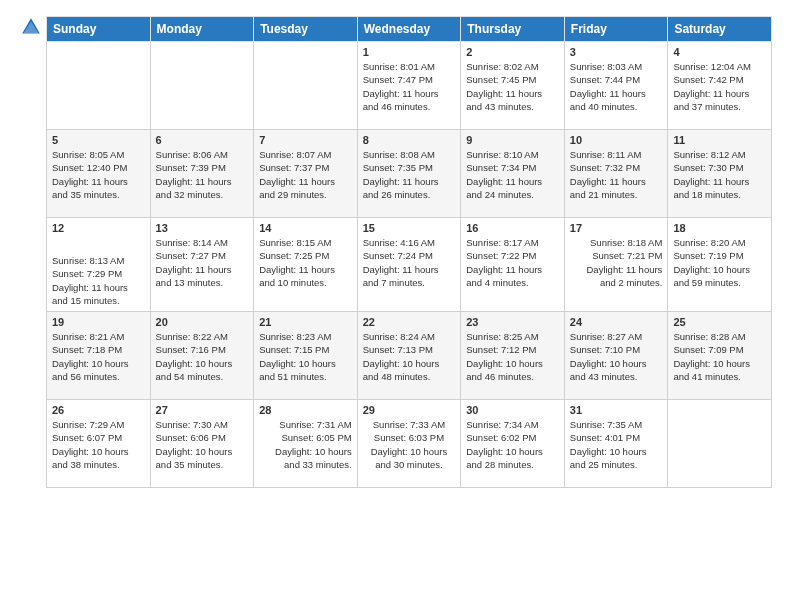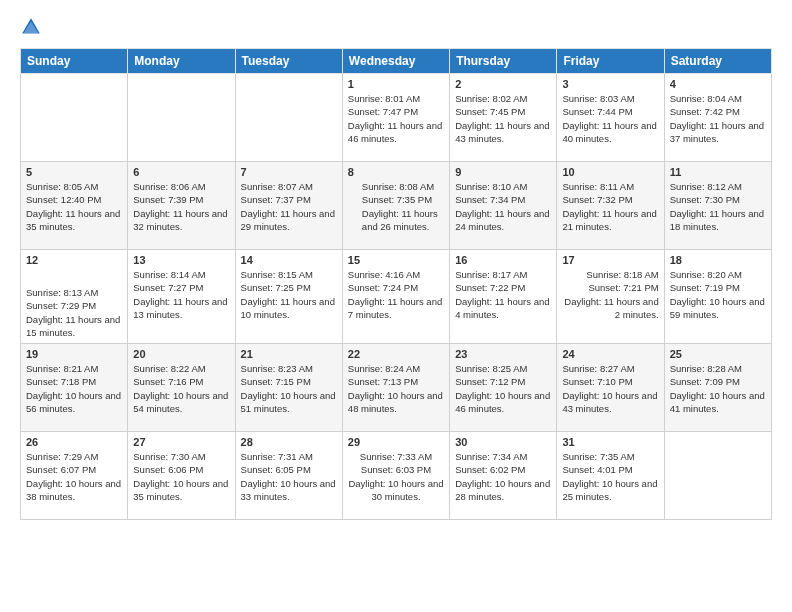--- a/index.html
+++ b/index.html
@@ -8,21 +8,20 @@
       background: #fff;
       width: 792px;
       height: 612px;
       overflow: hidden;
     }
     .page {
       width: 792px;
       height: 474px;
       padding: 16px 20px 12px 20px;
       display: flex;
-      flex-direction: column;
     }
     .header {
       display: flex;
       justify-content: space-between;
       align-items: flex-start;
       margin-bottom: 10px;
     }
     .logo {
       display: flex;
       align-items: center;
@@ -150,21 +149,21 @@
 Daylight: 11 hours and 43 minutes.</div>
           </td>
           <td>
             <span class="day-num">3</span>
             <div class="day-info" style="white-space: pre-wrap;">Sunrise: 8:03 AM
 Sunset: 7:44 PM
 Daylight: 11 hours and 40 minutes.</div>
           </td>
           <td>
             <span class="day-num">4</span>
-            <div class="day-info" style="white-space: pre-wrap;">Sunrise: 8:04 AM
+            <div class="day-info" style="white-space: pre-wrap;">Sunrise: 12:04 AM
 Sunset: 7:42 PM
 Daylight: 11 hours and 37 minutes.</div>
           </td>
         </tr>
         <tr>
           <td>
             <span class="day-num">5</span>
             <div class="day-info" style="white-space: pre-wrap;">Sunrise: 8:05 AM
 Sunset: 12:40 PM
 Daylight: 11 hours and 35 minutes.</div>
@@ -176,21 +175,21 @@
 Daylight: 11 hours and 32 minutes.</div>
           </td>
           <td>
             <span class="day-num">7</span>
             <div class="day-info" style="white-space: pre-wrap;">Sunrise: 8:07 AM
 Sunset: 7:37 PM
 Daylight: 11 hours and 29 minutes.</div>
           </td>
           <td>
             <span class="day-num">8</span>
-            <div class="day-info" style="white-space: pre-wrap; margin-left: 14px;">Sunrise: 8:08 AM
+            <div class="day-info" style="white-space: pre-wrap;">Sunrise: 8:08 AM
 Sunset: 7:35 PM
 Daylight: 11 hours and 26 minutes.</div>
           </td>
           <td>
             <span class="day-num">9</span>
             <div class="day-info" style="white-space: pre-wrap;">Sunrise: 8:10 AM
 Sunset: 7:34 PM
 Daylight: 11 hours and 24 minutes.</div>
           </td>
           <td>
@@ -302,21 +301,21 @@
 Daylight: 10 hours and 38 minutes.</div>
           </td>
           <td>
             <span class="day-num">27</span>
             <div class="day-info" style="white-space: pre-wrap;">Sunrise: 7:30 AM
 Sunset: 6:06 PM
 Daylight: 10 hours and 35 minutes.</div>
           </td>
           <td>
             <span class="day-num">28</span>
-            <div class="day-info" style="white-space: pre-wrap;">Sunrise: 7:31 AM
+            <div class="day-info" style="white-space: pre-wrap; text-align: right;">Sunrise: 7:31 AM
 Sunset: 6:05 PM
 Daylight: 10 hours and 33 minutes.</div>
           </td>
           <td>
             <span class="day-num">29</span>
             <div class="day-info" style="white-space: pre-wrap; text-align: center;">Sunrise: 7:33 AM
 Sunset: 6:03 PM
 Daylight: 10 hours and 30 minutes.</div>
           </td>
           <td>

